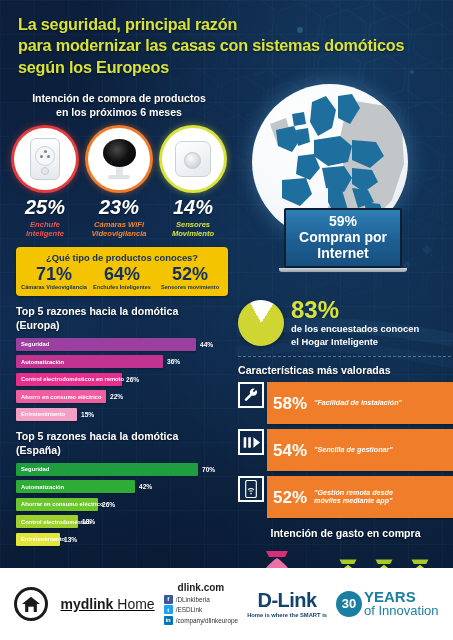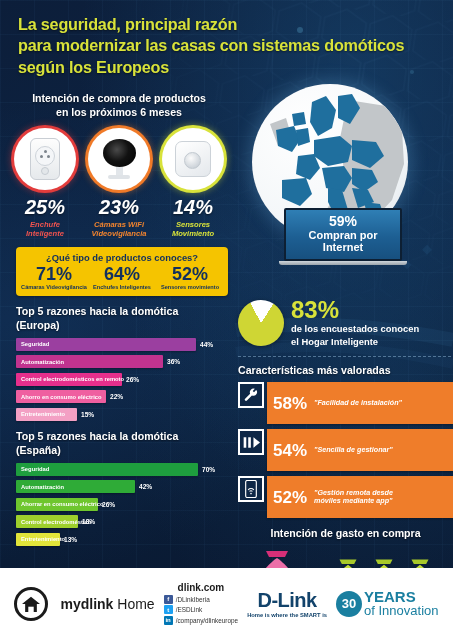--- a/index.html
+++ b/index.html
@@ -165,21 +165,21 @@
     position: absolute; left: 48px; top: 124px; width: 118px; z-index: 7;
   }
   .laptop-screen {
     background: linear-gradient(180deg,#2f7fb5 0%,#1d5f93 55%,#17507f 100%);
     border: 2px solid #0d1f33;
     border-radius: 2px;
     padding: 4px 4px 5px;
     text-align: center;
   }
   .laptop-pct { color: #ffffff; font-weight: bold; font-size: 14px; line-height: 1.05; }
-  .laptop-txt { color: #ffffff; font-weight: bold; font-size: 11px; line-height: 1.15; }
+  .laptop-txt { color: #ffffff; font-weight: bold; font-size: 14px; line-height: 1.15; }
   .laptop-base {
     height: 4px; background: linear-gradient(180deg,#cfd6dc,#9aa3ab);
     border-radius: 0 0 3px 3px; margin: 0 -5px;
   }
 
   
   .pie-row { display: flex; align-items: center; margin-top: 12px; padding-left: 2px; }
   .pie {
     width: 46px; height: 46px; border-radius: 50%;
     background: conic-gradient(from -28deg, #ffffff 0deg 61deg, #cfd634 61deg 360deg);
@@ -227,21 +227,21 @@
   .pink { color: #ec3f8a; }
   .lime { color: #d8e23a; }
 
   
   .footer {
     position: absolute; left: 0; bottom: 0; width: 453px; height: 72px;
     background: #ffffff; z-index: 8;
     display: flex; align-items: center; justify-content: space-around;
     padding: 0 10px;
   }
-  .mydlink { display: flex; align-items: center; gap: 12px; }
+  .mydlink { display: flex; align-items: center; gap: 12px; text-decoration: underline; }
   .md-logo {
     width: 34px; height: 34px; border-radius: 50%;
     border: 3px solid #1b1b1b;
     display: flex; align-items: center; justify-content: center;
     position: relative;
   }
   .md-text { font-size: 14px; color: #1b1b1b; }
   .md-text b { font-weight: bold; }
   .social { font-size: 6.6px; }
   .social .site { font-size: 10px; font-weight: bold; color: #1b1b1b; text-align: center; margin-bottom: 2px; }

